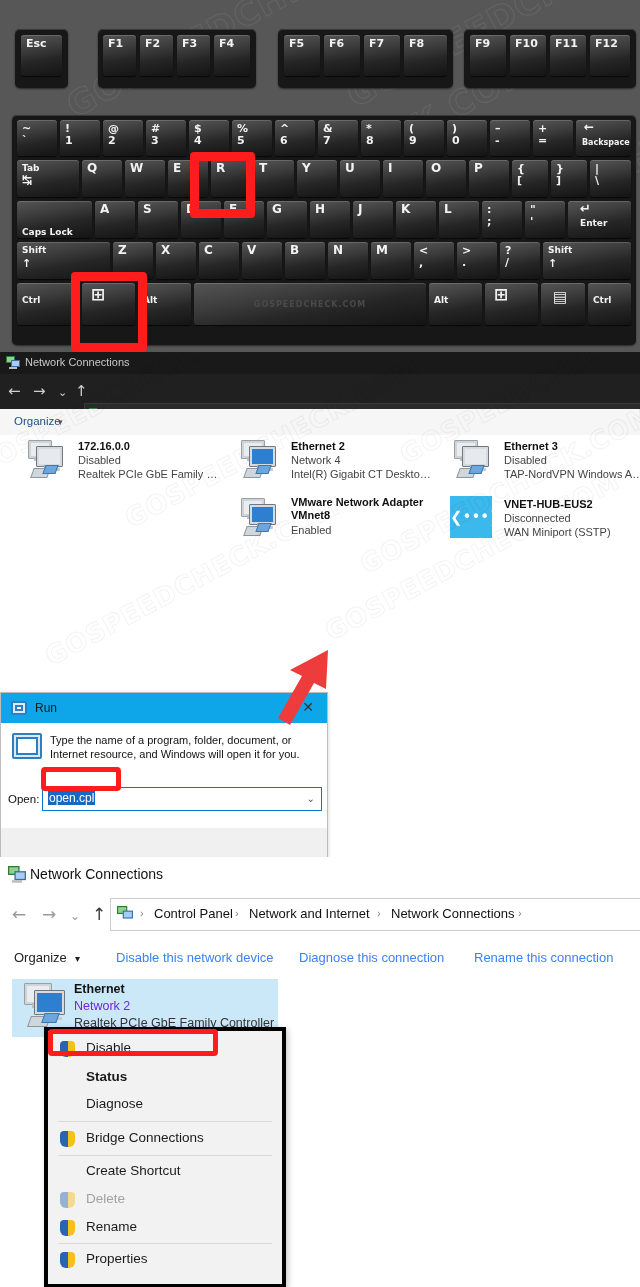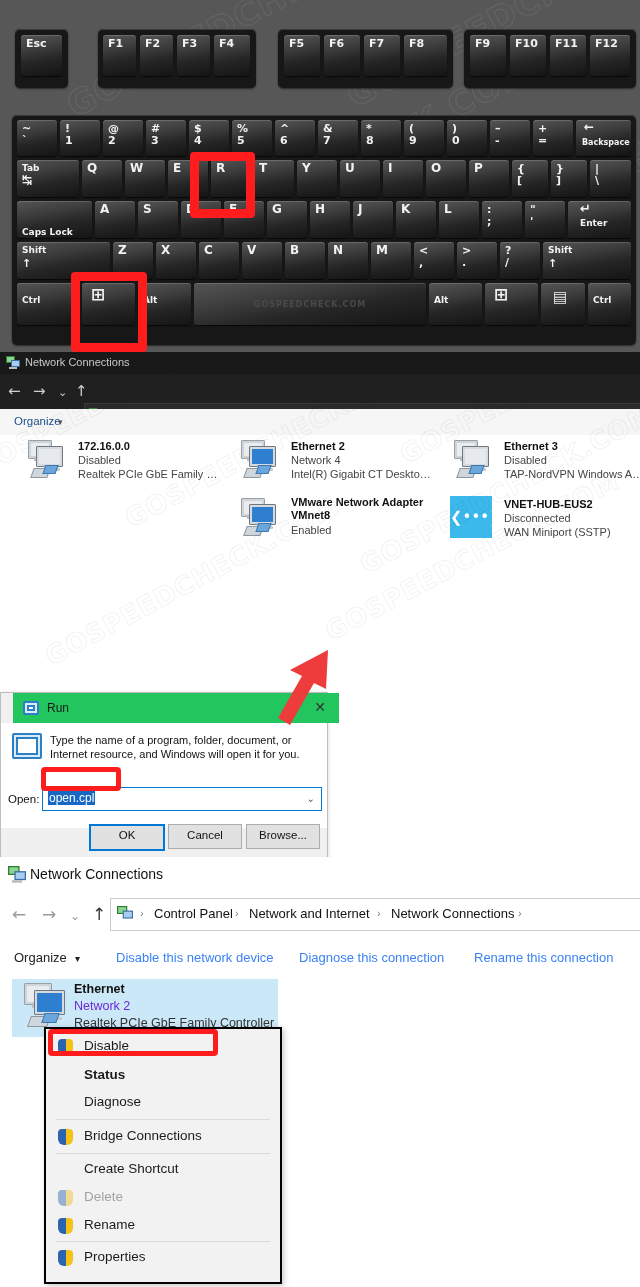--- a/index.html
+++ b/index.html
@@ -105,21 +105,21 @@
   .vpnicon .gl{position:absolute;left:0;right:0;top:50%;transform:translateY(-50%);text-align:center;font-size:15px;color:#fff;font-family:"DejaVu Sans",sans-serif;}
 
   
   .midgap{position:absolute;left:0;top:545px;width:640px;height:150px;background:#fff;}
 
   
   .run{
     position:absolute;left:0;top:692px;width:326px;height:165px;
     background:#f0f0f0;border:1px solid #bdbdbd;box-shadow:0 1px 4px rgba(0,0,0,.18);
   }
-  .run-tb{position:absolute;left:12px;top:0;width:100%;height:30px;background:#22c55e;}
+  .run-tb{position:absolute;left:0;top:0;width:100%;height:30px;background:#0ea5e9;}
   .run-tb .t{position:absolute;left:34px;top:8px;font-size:12px;color:#1a1a1a;}
   .run-close{position:absolute;right:8px;top:4px;width:22px;height:20px;text-align:center;font-size:14px;color:#333;line-height:20px;font-family:"DejaVu Sans",sans-serif;}
   .run-main{position:absolute;left:0;top:30px;width:100%;height:105px;background:#fff;}
   .run-desc{position:absolute;left:49px;top:10px;width:250px;font-size:11px;color:#111;line-height:14px;}
   .run-openlbl{position:absolute;left:7px;top:70px;font-size:11.5px;color:#111;}
   .run-input{
     position:absolute;left:41px;top:64px;width:278px;height:22px;
     background:#fff;border:1px solid #0078d7;
   }
   .run-input .val{position:absolute;left:5px;top:3px;font-size:12px;color:#fff;background:#1668c4;padding:0 1px;}
@@ -153,21 +153,21 @@
 
   .selitem{position:absolute;left:12px;top:2px;width:266px;height:58px;background:#cbe8f8;}
   .selitem .nm{position:absolute;left:62px;top:3px;font-size:12.5px;font-weight:bold;color:#111;}
   .selitem .st{position:absolute;left:62px;top:20px;font-size:12.5px;color:#6d28d9;}
   .selitem .dv{position:absolute;left:62px;top:37px;font-size:12.5px;color:#333;white-space:nowrap;}
   .selitem .pcicon{left:12px;top:4px;}
 
   
   .ctxmenu{
     position:absolute;left:44px;top:1027px;width:234px;height:253px;
-    background:#f2f2f2;border:2px solid #000000;
+    background:#f2f2f2;border:4px solid #000000;
     box-shadow:2px 2px 6px rgba(0,0,0,.22);
     z-index:25;
   }
   .mi{position:absolute;left:0;width:234px;height:28px;}
   .mi .mlbl{position:absolute;left:38px;top:5px;font-size:13.5px;color:#1b1b1b;white-space:nowrap;}
   .mi.bold .mlbl{font-weight:bold;}
   .mi.disabled .mlbl{color:#a2a2a2;}
   .shield{position:absolute;left:12px;top:6px;width:15px;height:16px;}
   .shield .sl{position:absolute;left:0;top:0;width:7.5px;height:16px;background:#2a63b0;border-radius:4px 0 0 6px;}
   .shield .sr{position:absolute;left:7.5px;top:0;width:7.5px;height:16px;background:#f3c118;border-radius:0 4px 6px 0;}
@@ -645,25 +645,20 @@
       <div class="runicon-lg">
           <div class="ri-o"></div>
           <div class="ri-i"></div>
         </div>
       <div class="run-desc">Type the name of a program, folder, document, or Internet resource, and Windows will open it for you.</div>
       <span class="run-openlbl">Open:</span>
       <div class="run-input">
         <span class="val">open.cpl</span>
         <span class="caret">⌄</span>
       </div>
-    </div>
-    <div class="run-btns">
-      <div class="rbtn primary" style="left:88px;width:72px;">OK</div>
-      <div class="rbtn" style="left:167px;width:72px;">Cancel</div>
-      <div class="rbtn" style="left:245px;width:72px;">Browse...</div>
     </div>
   </div>
 
   <div class="redbox" style="left:41px;top:767px;width:70px;height:14px;border-width:5px;"></div>
 
   <div class="win2">
 
     <div class="wmk light" style="left:245px;top:-6px;font-size:26px;transform:rotate(-28deg);">GOSPEEDCHECK.COM</div>
     <div class="wmk light" style="left:50px;top:38px;font-size:26px;transform:rotate(-28deg);">GOSPEEDCHECK.COM</div>
     <div class="wmk light" style="left:420px;top:120px;font-size:26px;transform:rotate(-28deg);">GOSPEEDCHECK.COM</div>

